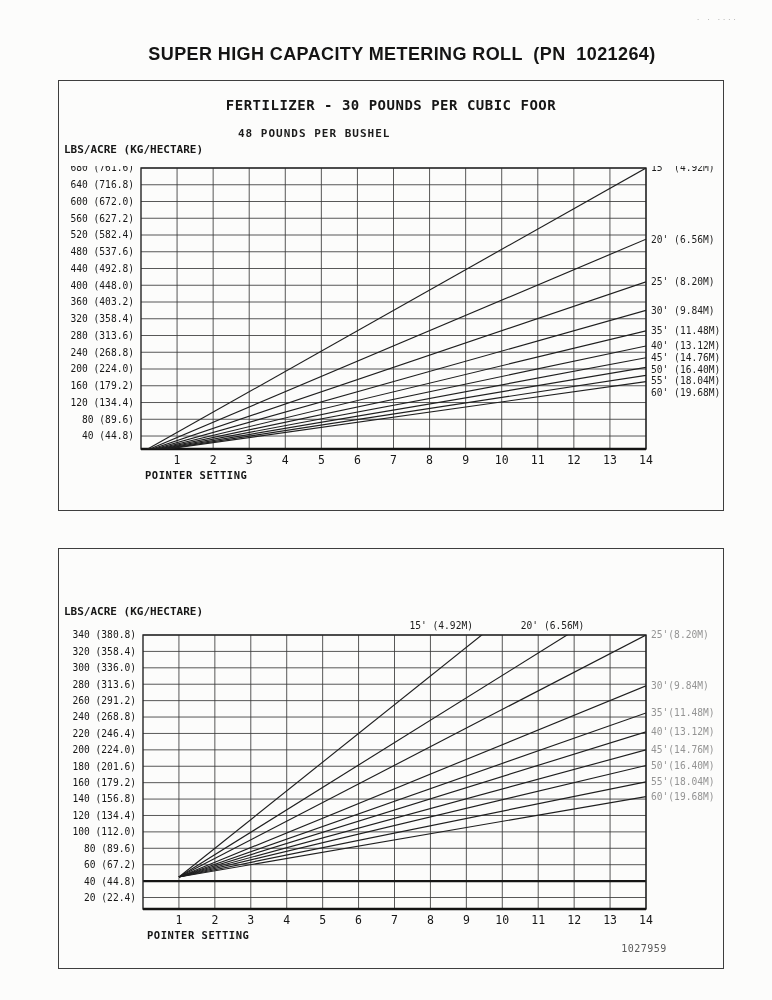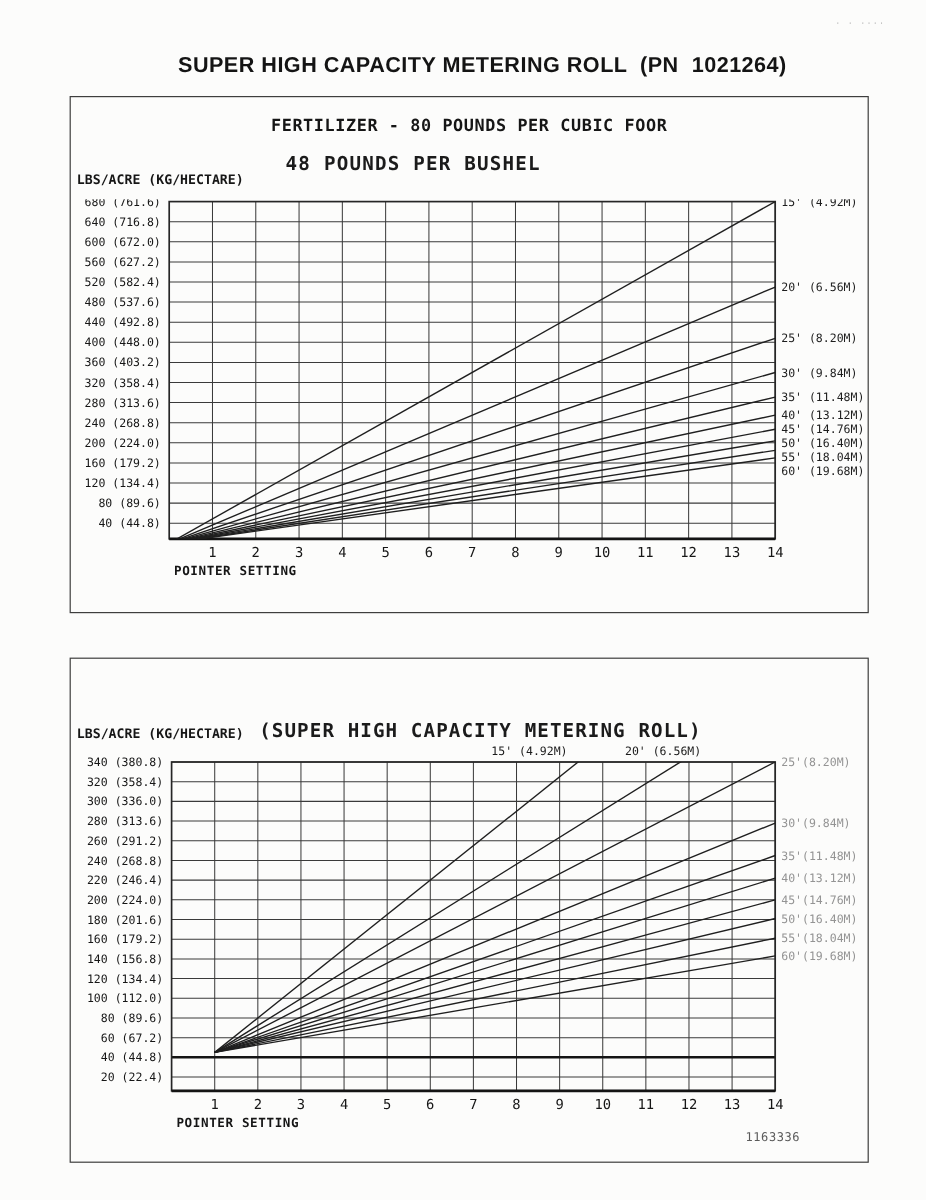--- a/index.html
+++ b/index.html
@@ -17,21 +17,21 @@
   .corner-mark{
     position:absolute;top:16px;left:696px;font-size:7px;color:#b5b5b5;
     letter-spacing:1px;
   }
   .panel{position:absolute;left:58px;width:664px;border:1.3px solid #3e3e3e;background:transparent;}
   .panel-top{top:80px;height:429px;}
   .panel-bottom{top:548px;height:419px;}
   .chart-title{position:absolute;left:0;width:100%;text-align:center;font-size:14px;font-weight:bold;letter-spacing:.5px;color:#161616;white-space:pre;}
   .panel-top .chart-title{top:16px;}
   .panel-bottom .chart-title{top:13px;font-size:15px;letter-spacing:2px;padding-right:60px;box-sizing:border-box;}
-  .chart-subtitle{position:absolute;font-size:16px;font-weight:bold;letter-spacing:1px;color:#1b1b1b;white-space:pre;}
+  .chart-subtitle{position:absolute;font-size:11px;font-weight:bold;letter-spacing:1px;color:#1b1b1b;white-space:pre;}
   .panel-top .chart-subtitle{top:46px;left:179px;}
   .panel-bottom .chart-subtitle{top:50px;left:157px;letter-spacing:.9px;}
   .y-axis-title{position:absolute;font-size:11px;font-weight:bold;color:#161616;white-space:pre;}
   .panel-top .y-axis-title{top:62px;left:5px;}
   .panel-bottom .y-axis-title{top:56px;left:5px;}
   .plot{position:absolute;left:0;}
   .panel-top .plot{top:85px;}
   .panel-bottom .plot{top:70px;}
   .doc-number{position:absolute;left:520px;top:394px;width:130px;text-align:center;font-size:10px;color:#5a5a5a;letter-spacing:.5px;}
   
@@ -47,21 +47,21 @@
 </style>
 </head>
 <body>
 
 <div class="page">
 
   <h1 class="main-title">SUPER HIGH CAPACITY METERING ROLL  (PN  1021264)</h1>
   <div class="corner-mark">· ·  ····</div>
 
   <section class="panel panel-top">
-    <div class="chart-title">FERTILIZER - 80 POUNDS PER CUBIC FOOR</div>
+    <div class="chart-title">FERTILIZER - 30 POUNDS PER CUBIC FOOR</div>
     <div class="chart-subtitle">48 POUNDS PER BUSHEL</div>
     <div class="y-axis-title">LBS/ACRE (KG/HECTARE)</div>
     <div class="plot" id="plot0"><svg width="664" height="323" viewBox="0 0 664 323">
           <defs>
             <clipPath id="clip0">
               <rect x="82" y="2" width="505" height="281"></rect>
             </clipPath>
           </defs>
           <line x1="118.07142857142857" y1="2" x2="118.07142857142857" y2="283" class="grid"></line>
           <text x="118.07142857142857" y="298" class="xtick" text-anchor="middle">1</text>
@@ -145,21 +145,20 @@
           <text x="592" y="183.38062593144562" class="slabel" fill="#1d1d1d">40' (13.12M)</text>
           <text x="592" y="195.1064083457526" class="slabel" fill="#1d1d1d">45' (14.76M)</text>
           <text x="592" y="206.7064083457526" class="slabel" fill="#1d1d1d">50' (16.40M)</text>
           <text x="592" y="218.3064083457526" class="slabel" fill="#1d1d1d">55' (18.04M)</text>
           <text x="592" y="229.9064083457526" class="slabel" fill="#1d1d1d">60' (19.68M)</text>
           <text x="86" y="313" class="axislabel">POINTER SETTING</text>
         </svg></div>
   </section>
 
   <section class="panel panel-bottom">
-    <div class="chart-subtitle">(SUPER HIGH CAPACITY METERING ROLL)</div>
     <div class="y-axis-title">LBS/ACRE (KG/HECTARE)</div>
     <div class="plot" id="plot1"><svg width="664" height="330" viewBox="0 0 664 330">
           <defs>
             <clipPath id="clip1">
               <rect x="84" y="16" width="503" height="274"></rect>
             </clipPath>
           </defs>
           <line x1="119.92857142857142" y1="16" x2="119.92857142857142" y2="290" class="grid"></line>
           <text x="119.92857142857142" y="305" class="xtick" text-anchor="middle">1</text>
           <line x1="155.85714285714283" y1="16" x2="155.85714285714283" y2="290" class="grid"></line>
@@ -239,16 +238,16 @@
           <text x="592" y="19.4" class="slabel" fill="#949494">25'(8.20M)</text>
           <text x="592" y="70.2622754491018" class="slabel" fill="#949494">30'(9.84M)</text>
           <text x="592" y="97.33413173652696" class="slabel" fill="#949494">35'(11.48M)</text>
           <text x="592" y="116.20239520958084" class="slabel" fill="#949494">40'(13.12M)</text>
           <text x="592" y="134.25029940119762" class="slabel" fill="#949494">45'(14.76M)</text>
           <text x="592" y="149.83712574850298" class="slabel" fill="#949494">50'(16.40M)</text>
           <text x="592" y="166.2443113772455" class="slabel" fill="#949494">55'(18.04M)</text>
           <text x="592" y="181.0107784431138" class="slabel" fill="#949494">60'(19.68M)</text>
           <text x="88" y="320" class="axislabel">POINTER SETTING</text>
         </svg></div>
-    <div class="doc-number">1163336</div>
+    <div class="doc-number">1027959</div>
   </section>
 
 </div>
 
 </body></html>

